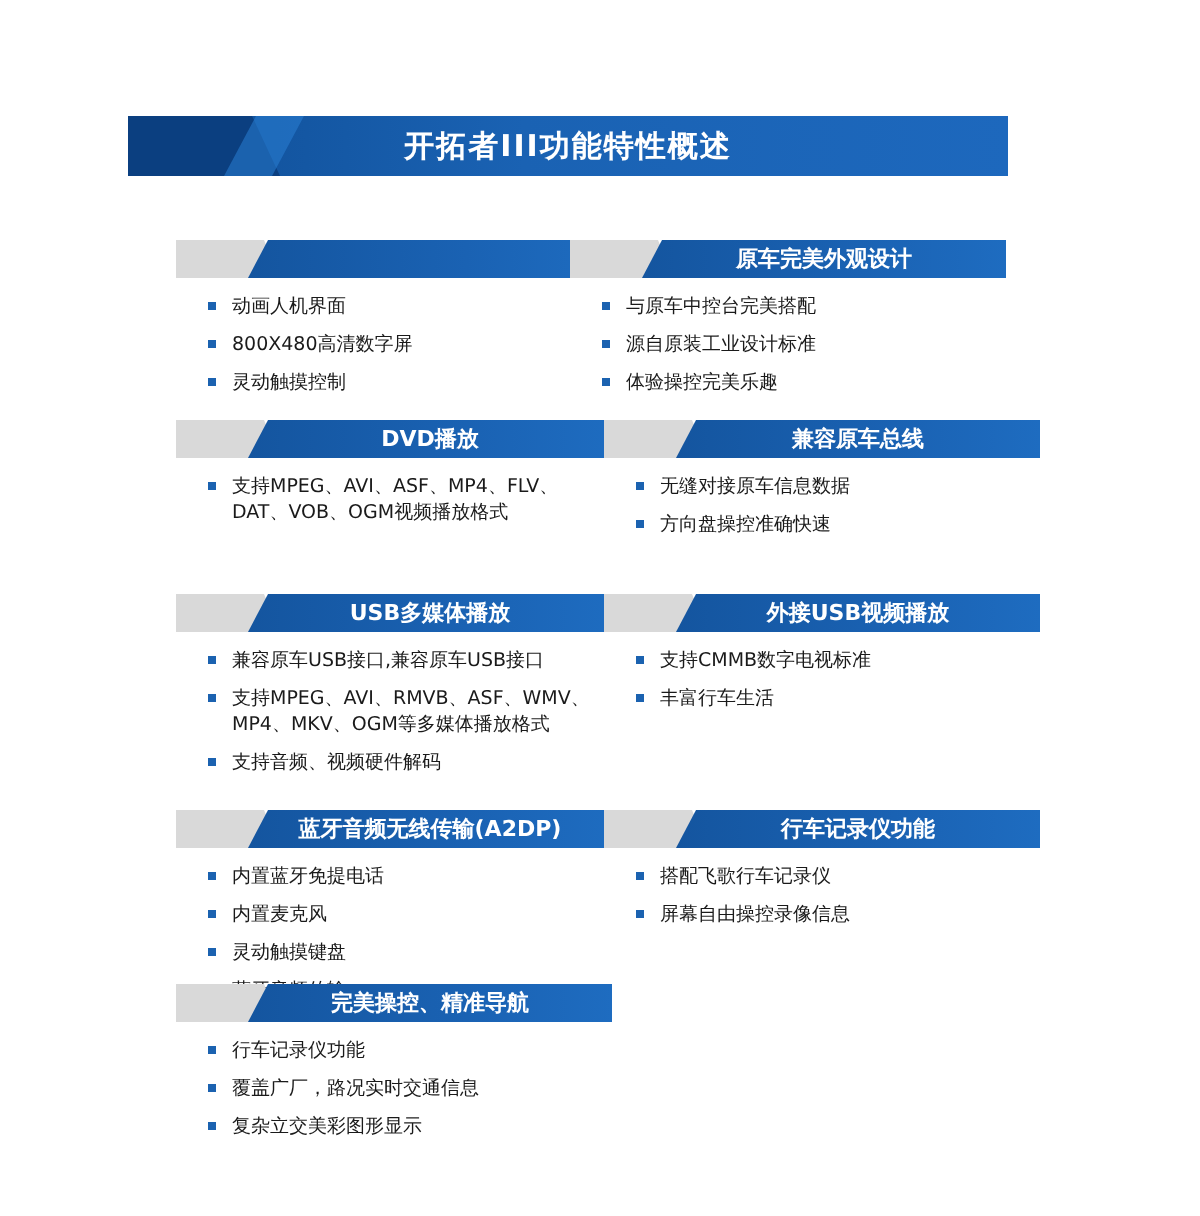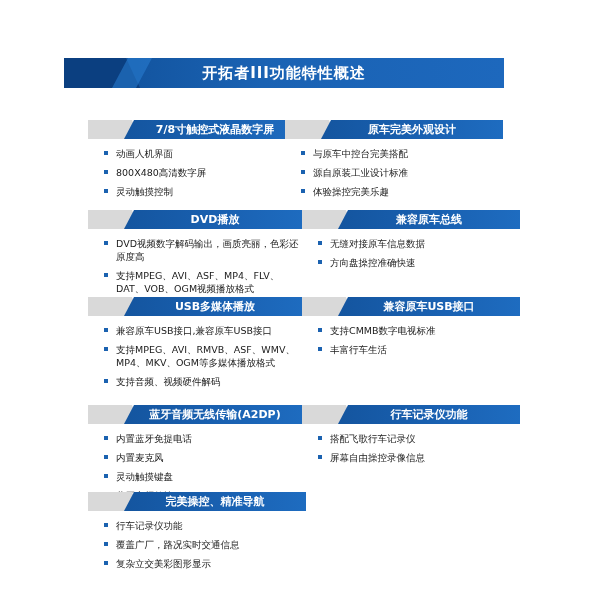--- a/index.html
+++ b/index.html
@@ -139,21 +139,20 @@
     <div class="title-bar"></div>
     <div class="title-notch"></div>
     <div class="title-notch2"></div>
     <div class="title-text">开拓者III功能特性概述</div>
   </div>
 
   <div class="section" style="left:88px; top:120px;">
     <div class="sec-head">
       <div class="grey"></div>
       <div class="blue"></div>
-      <div class="label">7/8寸触控式液晶数字屏</div>
     </div>
     <div class="sec-body">
       <div class="bullet-row"><span class="sq"></span><span>动画人机界面</span></div>
       <div class="bullet-row"><span class="sq"></span><span>800X480高清数字屏</span></div>
       <div class="bullet-row"><span class="sq"></span><span>灵动触摸控制</span></div>
     </div>
   </div>
 
   <div class="section" style="left:285px; top:120px;">
     <div class="sec-head">
@@ -168,21 +167,20 @@
     </div>
   </div>
 
   <div class="section" style="left:88px; top:210px;">
     <div class="sec-head">
       <div class="grey"></div>
       <div class="blue"></div>
       <div class="label">DVD播放</div>
     </div>
     <div class="sec-body">
-      <div class="bullet-row"><span class="sq"></span><span>DVD视频数字解码输出，画质亮丽，色彩还原度高</span></div>
       <div class="bullet-row"><span class="sq"></span><span>支持MPEG、AVI、ASF、MP4、FLV、DAT、VOB、OGM视频播放格式</span></div>
     </div>
   </div>
 
   <div class="section" style="left:302px; top:210px;">
     <div class="sec-head">
       <div class="grey"></div>
       <div class="blue"></div>
       <div class="label">兼容原车总线</div>
     </div>
@@ -202,21 +200,21 @@
       <div class="bullet-row"><span class="sq"></span><span>兼容原车USB接口,兼容原车USB接口</span></div>
       <div class="bullet-row"><span class="sq"></span><span>支持MPEG、AVI、RMVB、ASF、WMV、MP4、MKV、OGM等多媒体播放格式</span></div>
       <div class="bullet-row"><span class="sq"></span><span>支持音频、视频硬件解码</span></div>
     </div>
   </div>
 
   <div class="section" style="left:302px; top:297px;">
     <div class="sec-head">
       <div class="grey"></div>
       <div class="blue"></div>
-      <div class="label">兼容原车USB接口</div>
+      <div class="label">外接USB视频播放</div>
     </div>
     <div class="sec-body">
       <div class="bullet-row"><span class="sq"></span><span>支持CMMB数字电视标准</span></div>
       <div class="bullet-row"><span class="sq"></span><span>丰富行车生活</span></div>
     </div>
   </div>
 
   <div class="section" style="left:88px; top:405px;">
     <div class="sec-head">
       <div class="grey"></div>

